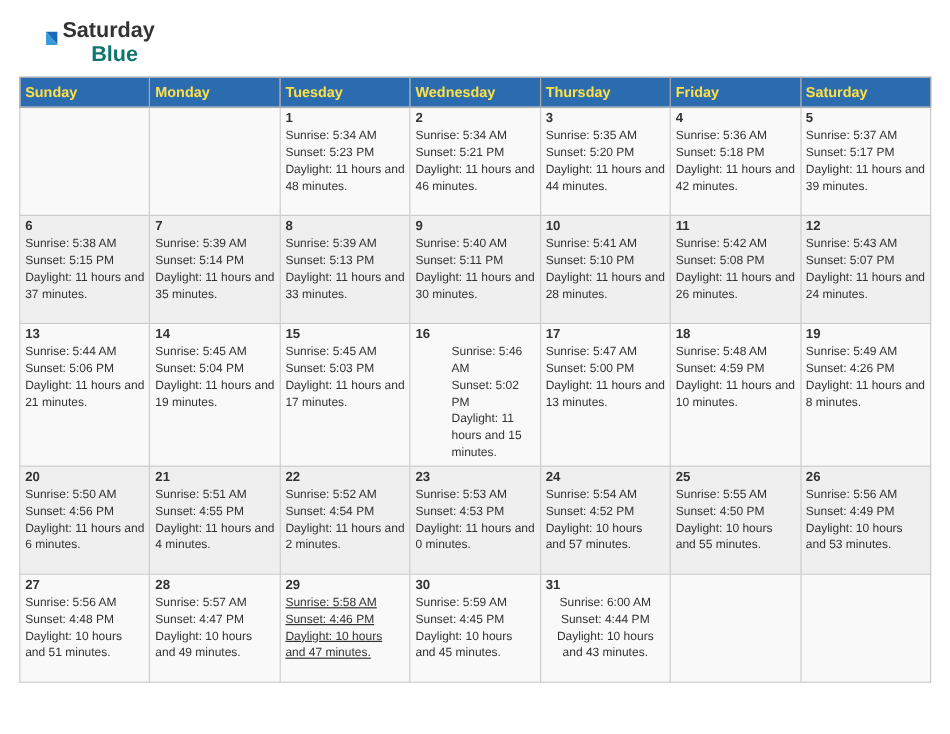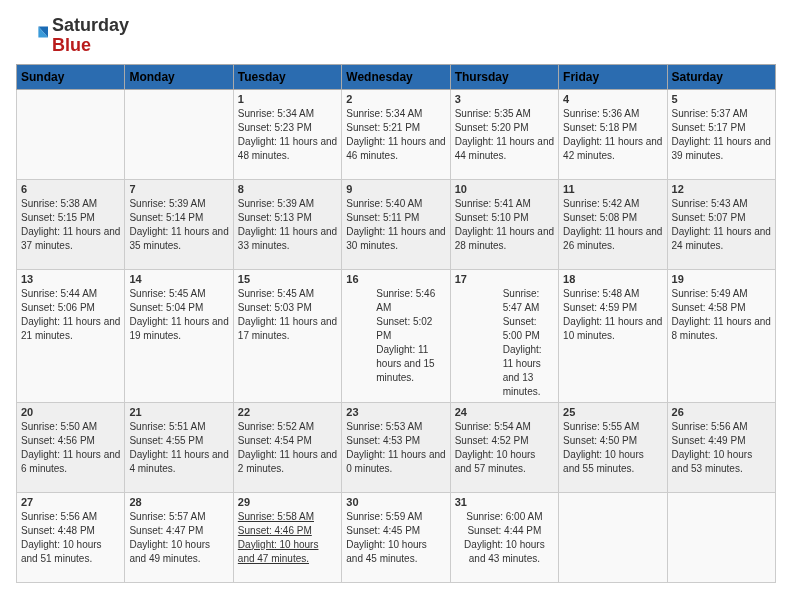--- a/index.html
+++ b/index.html
@@ -20,21 +20,21 @@
       display: flex;
       align-items: center;
       gap: 4px;
     }
     .logo-text {
       font-size: 18px;
       font-weight: bold;
       color: #333;
       line-height: 1.1;
     }
-    .logo-blue { color: #b91c1c; }
+    .logo-blue { color: #0f766e; margin-left: 24px; }
     .logo-icon {
       width: 32px;
       height: 32px;
     }
     .title-block {
       text-align: right;
     }
     .month-title {
       font-size: 36px;
       font-weight: bold;
@@ -45,21 +45,21 @@
       font-size: 14px;
       color: #555;
     }
     .calendar {
       width: 100%;
       border-collapse: collapse;
       table-layout: fixed;
     }
     .calendar thead tr th {
       background-color: #2b6cb0;
-      color: #000000;
+      color: #fde047;
       font-size: 12px;
       font-weight: bold;
       padding: 5px 4px;
       text-align: left;
       border: 1px solid #aaa;
     }
     .calendar tbody tr td {
       vertical-align: top;
       border: 1px solid #ccc;
       padding: 3px 4px;
@@ -214,34 +214,34 @@
 Daylight: 11 hours and 17 minutes.</div>
         </td>
         <td>
           <div class="day-number">16</div>
           <div class="day-info" style="white-space: pre-line; margin-left: 30px;">Sunrise: 5:46 AM
 Sunset: 5:02 PM
 Daylight: 11 hours and 15 minutes.</div>
         </td>
         <td>
           <div class="day-number">17</div>
-          <div class="day-info" style="white-space: pre-line; margin-left: 48px;">Sunrise: 5:47 AM
+          <div class="day-info" style="white-space: pre-line;">Sunrise: 5:47 AM
 Sunset: 5:00 PM
 Daylight: 11 hours and 13 minutes.</div>
         </td>
         <td>
           <div class="day-number">18</div>
           <div class="day-info" style="white-space: pre-line;">Sunrise: 5:48 AM
 Sunset: 4:59 PM
 Daylight: 11 hours and 10 minutes.</div>
         </td>
         <td>
           <div class="day-number">19</div>
           <div class="day-info" style="white-space: pre-line;">Sunrise: 5:49 AM
-Sunset: 4:58 PM
+Sunset: 4:26 PM
 Daylight: 11 hours and 8 minutes.</div>
         </td>
       </tr>
       <tr>
         <td>
           <div class="day-number">20</div>
           <div class="day-info" style="white-space: pre-line;">Sunrise: 5:50 AM
 Sunset: 4:56 PM
 Daylight: 11 hours and 6 minutes.</div>
         </td>

